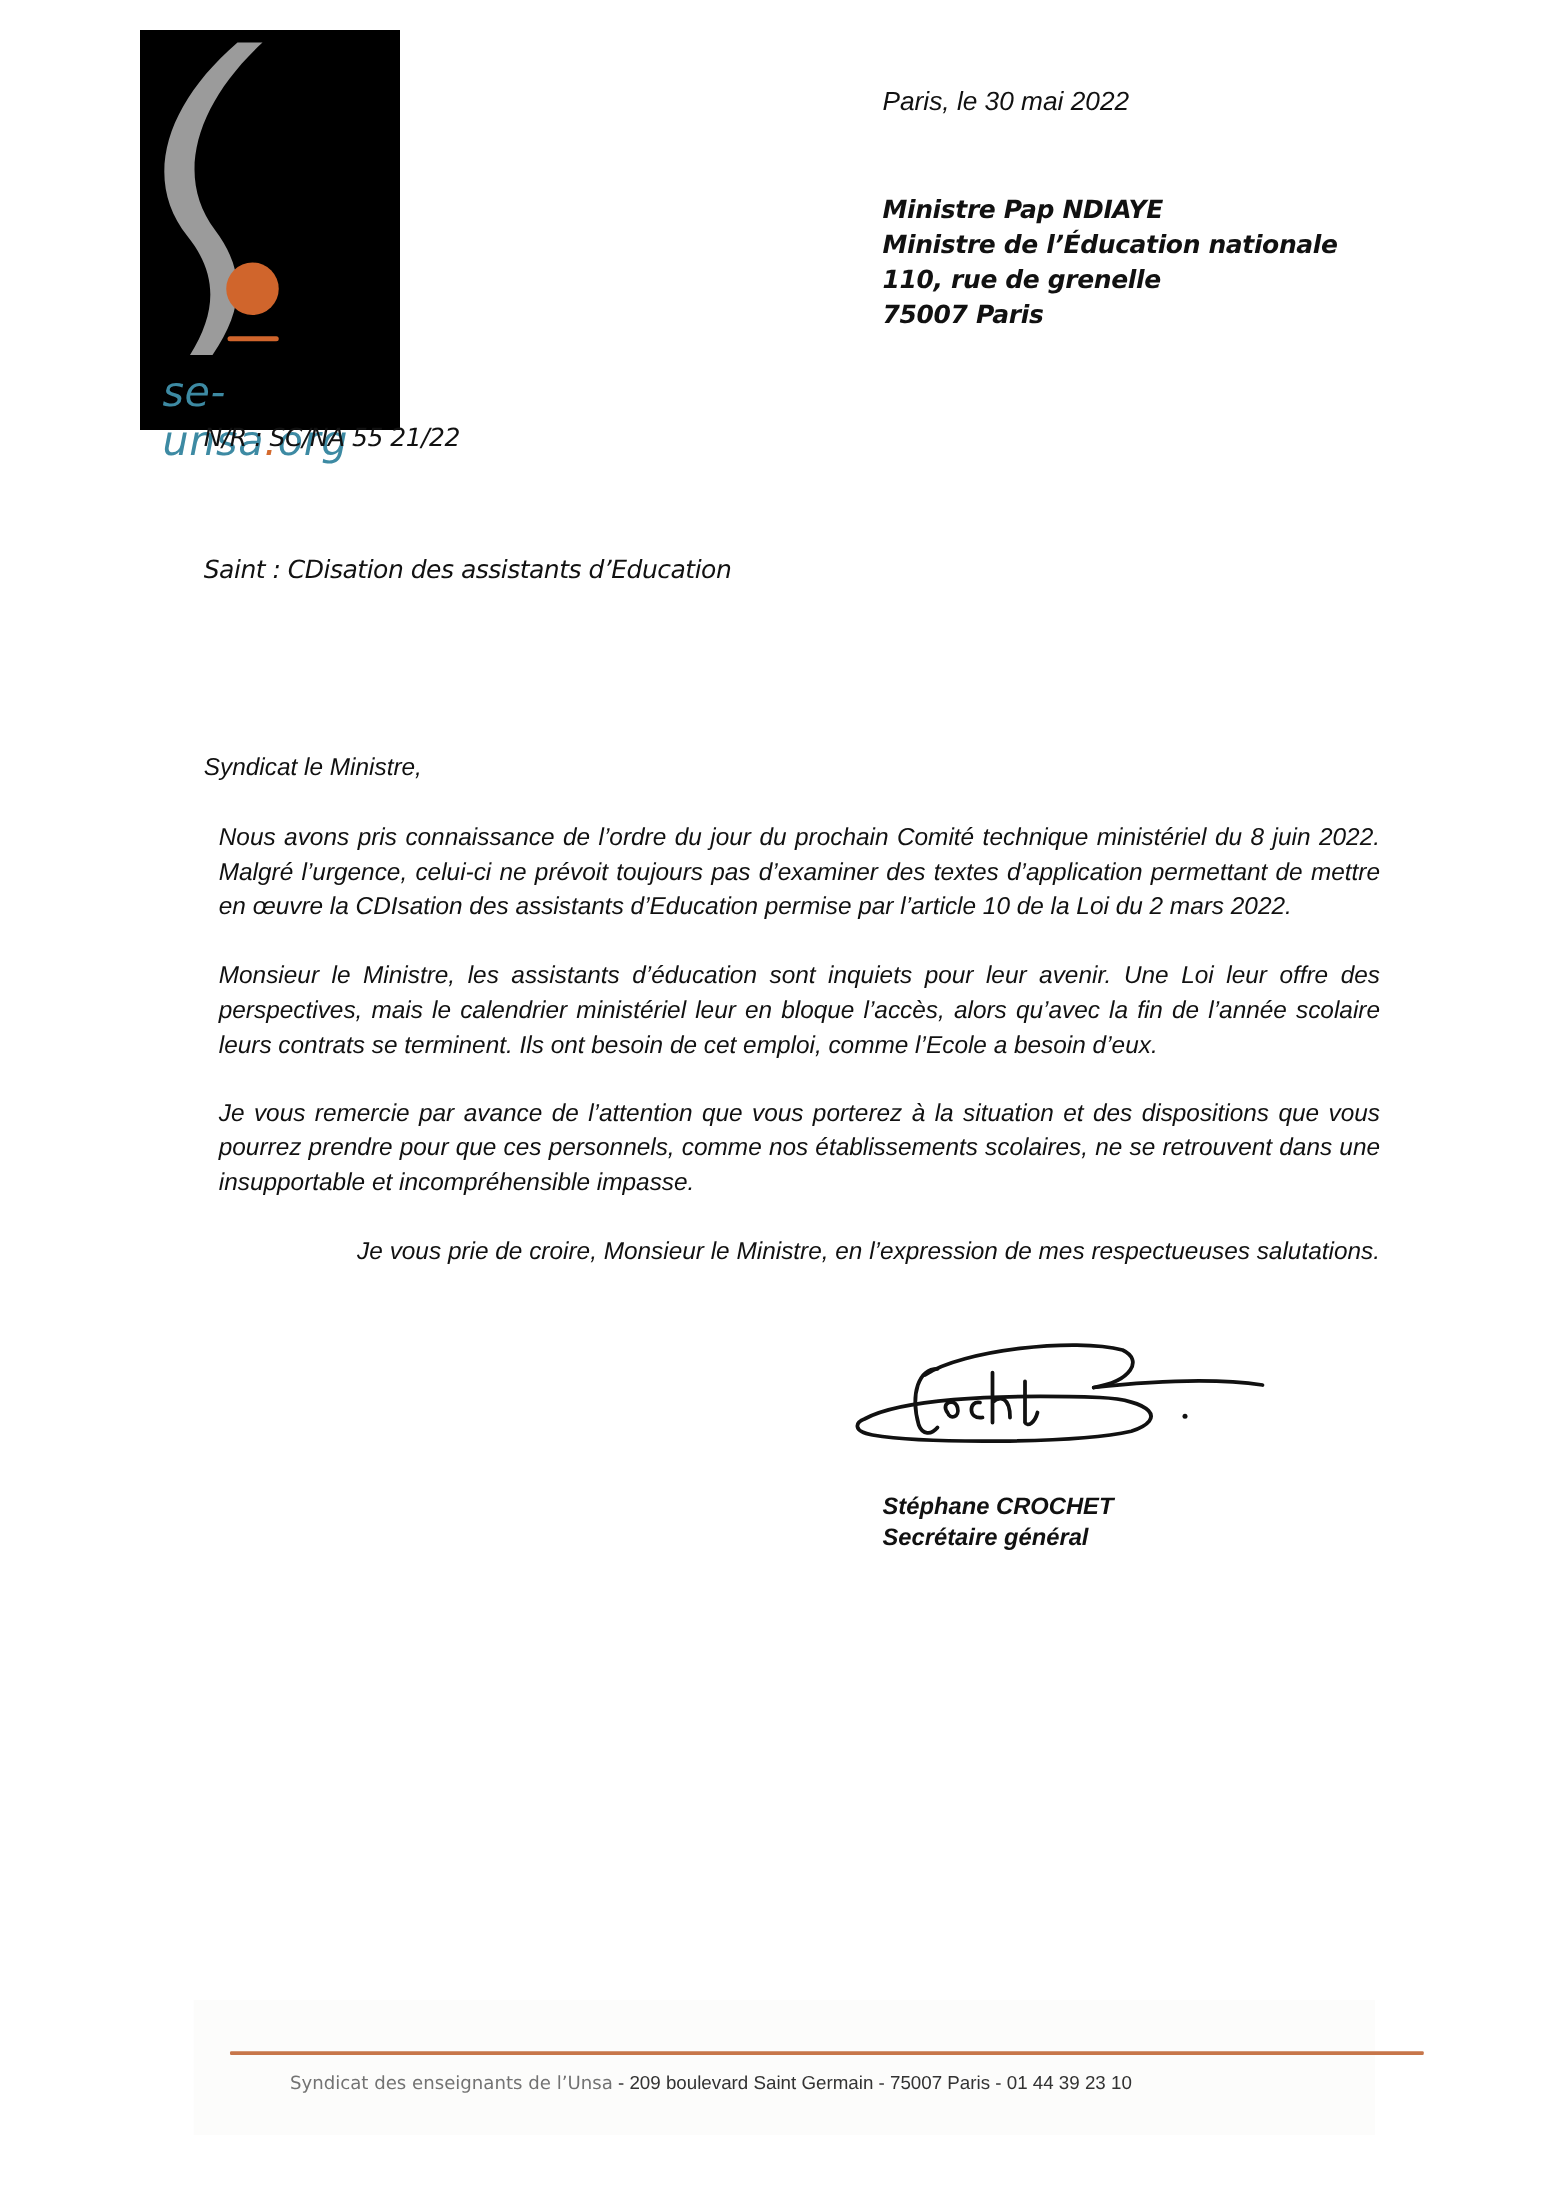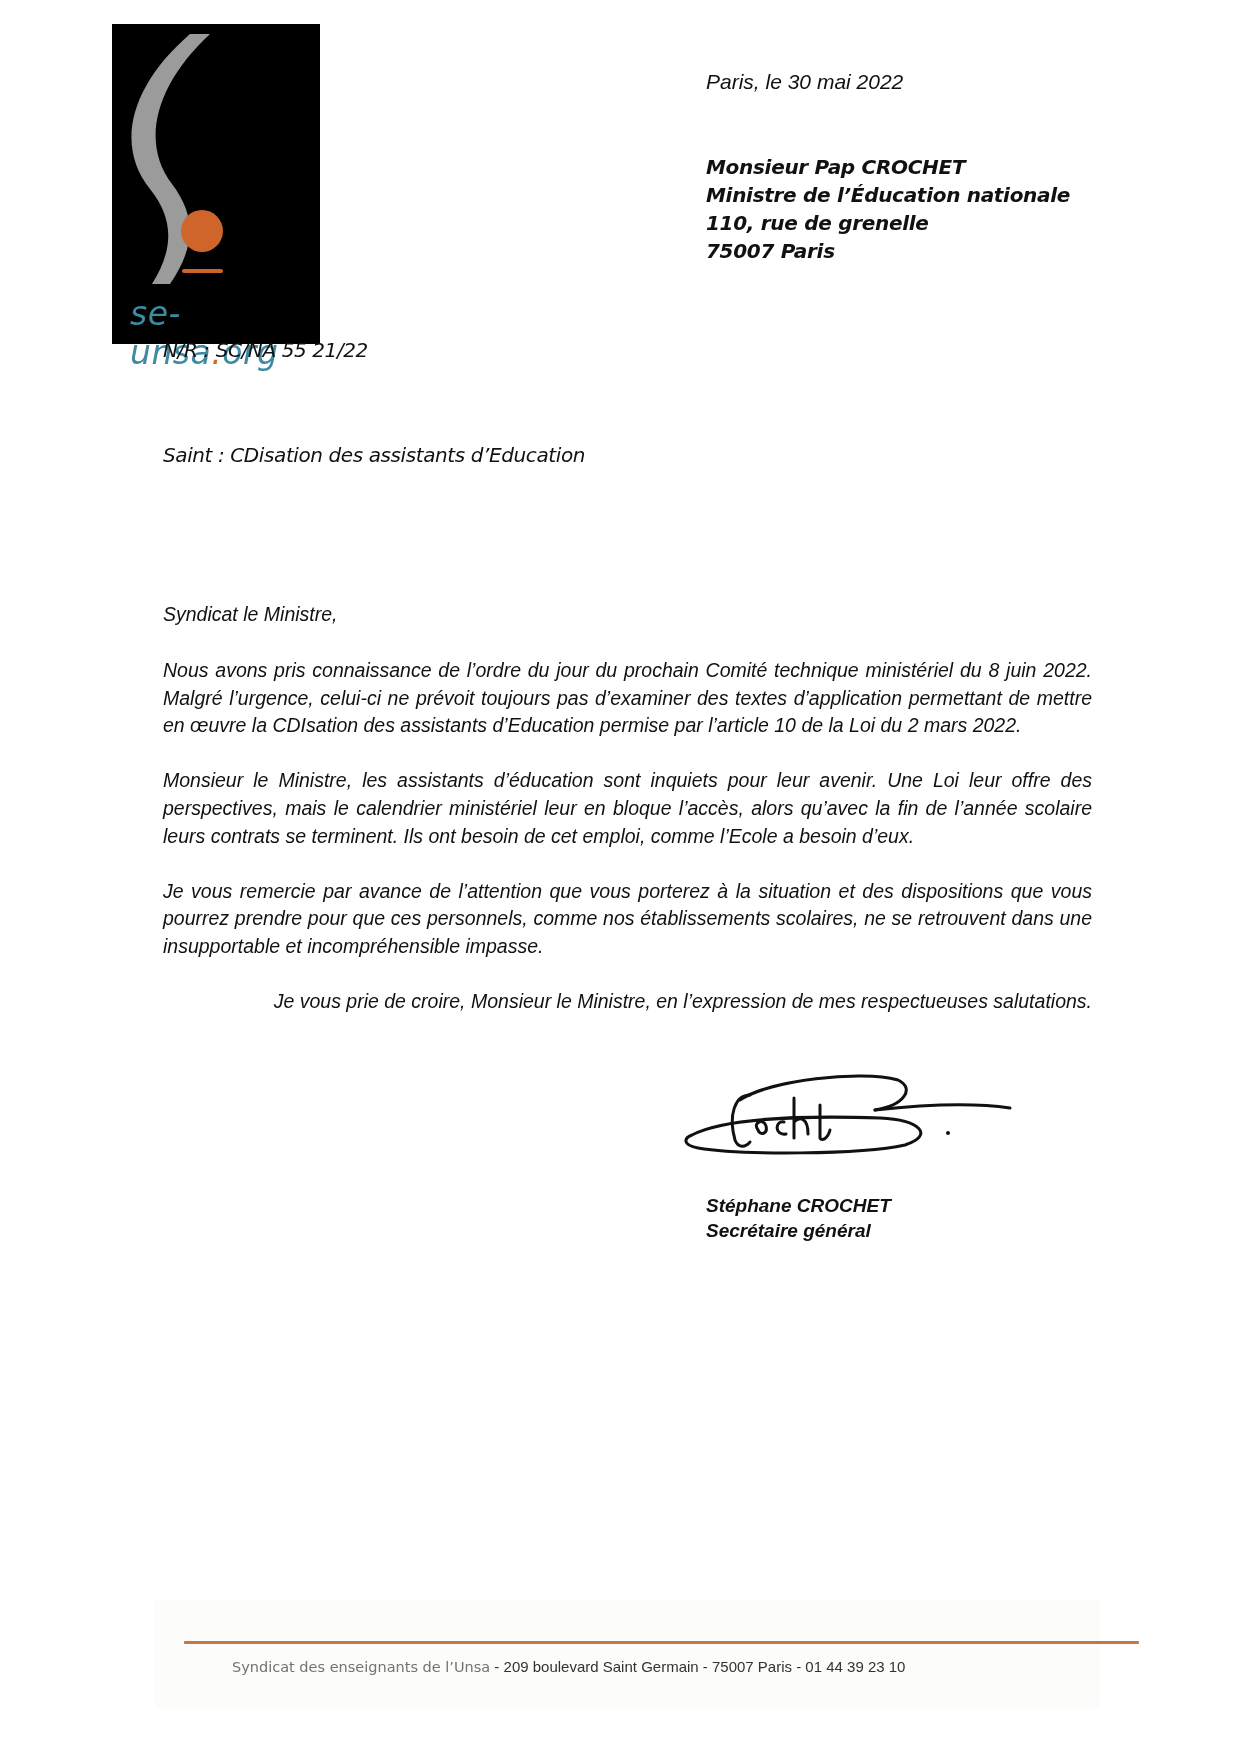--- a/index.html
+++ b/index.html
@@ -17,21 +17,21 @@
     }
     .logo-text .dot { color: #d46a2e; }
     
     .date { left: 706px; top: 70px; font-size: 21px; font-style: italic; text-align: right; }
     .recipient { left: 706px; top: 153px; font-size: 20px; font-weight: bold; font-style: italic; line-height: 28px; font-family: "DejaVu Sans", sans-serif; letter-spacing: -0.3px; }
     .recipient div { white-space: nowrap; }
     .ref { left: 163px; top: 338px; font-size: 20px; font-style: italic; font-family: "DejaVu Sans", sans-serif; letter-spacing: -0.4px; }
     .subject { left: 163px; top: 443px; font-size: 20px; font-style: italic; font-family: "DejaVu Sans", sans-serif; letter-spacing: -0.4px; }
     
     .salutation { left: 163px; top: 603px; font-size: 19.5px; font-style: italic; }
-    .body { left: 163px; top: 657px; width: 929px; font-size: 19.5px; font-style: italic; line-height: 27.6px; }
+    .body { left: 175px; top: 657px; width: 929px; font-size: 19.5px; font-style: italic; line-height: 27.6px; }
     .para { margin: 0 0 27.6px 0; text-align: justify; }
     .para.last { text-align: right; }
     
     .sig { left: 680px; top: 1060px; }
     .signer { left: 706px; top: 1193px; font-size: 19px; font-weight: bold; font-style: italic; line-height: 25px; }
     
     .footer-box { left: 155px; top: 1600px; width: 945px; height: 108px; background: #fcfcfb; }
     .footer-line { left: 184px; top: 1641px; width: 955px; height: 3px; background: #c7764a; border-radius: 1px; }
     .footer-text { left: 232px; top: 1658px; font-size: 15px; white-space: nowrap; color: #333; }
     .footer-org { color: #737373; font-family: "DejaVu Sans", sans-serif; font-size: 14.5px; }
@@ -44,21 +44,21 @@
     <path d="M 98 10 L 78 10 C 20 60, 2 120, 38 165 C 62 195, 62 225, 40 260 L 58 260 C 84 222, 84 192, 60 160 C 28 118, 44 60, 98 10 Z" fill="#9b9b9b"></path>
     <circle cx="90" cy="207" r="21" fill="#d0652c"></circle>
     <rect x="70" y="245" width="41" height="4" rx="2" fill="#d0652c"></rect>
   </svg>
   <div class="logo-text"><span>se-unsa</span><span class="dot">.</span><span>org</span></div>
 </div>
 
 <div class="abs date">Paris, le 30 mai 2022</div>
 
 <div class="abs recipient">
-  <div>Monsieur Pap CROCHET</div>
+  <div>Ministre Pap NDIAYE</div>
   <div>Ministre de l’Éducation nationale</div>
   <div>110, rue de grenelle</div>
   <div>75007 Paris</div>
 </div>
 
 <div class="abs ref">N/R : SC/NA  55 21/22</div>
 <div class="abs subject">Saint : CDisation des assistants d’Education</div>
 
 <div class="abs salutation">Syndicat le Ministre,</div>
 <div class="abs body">

